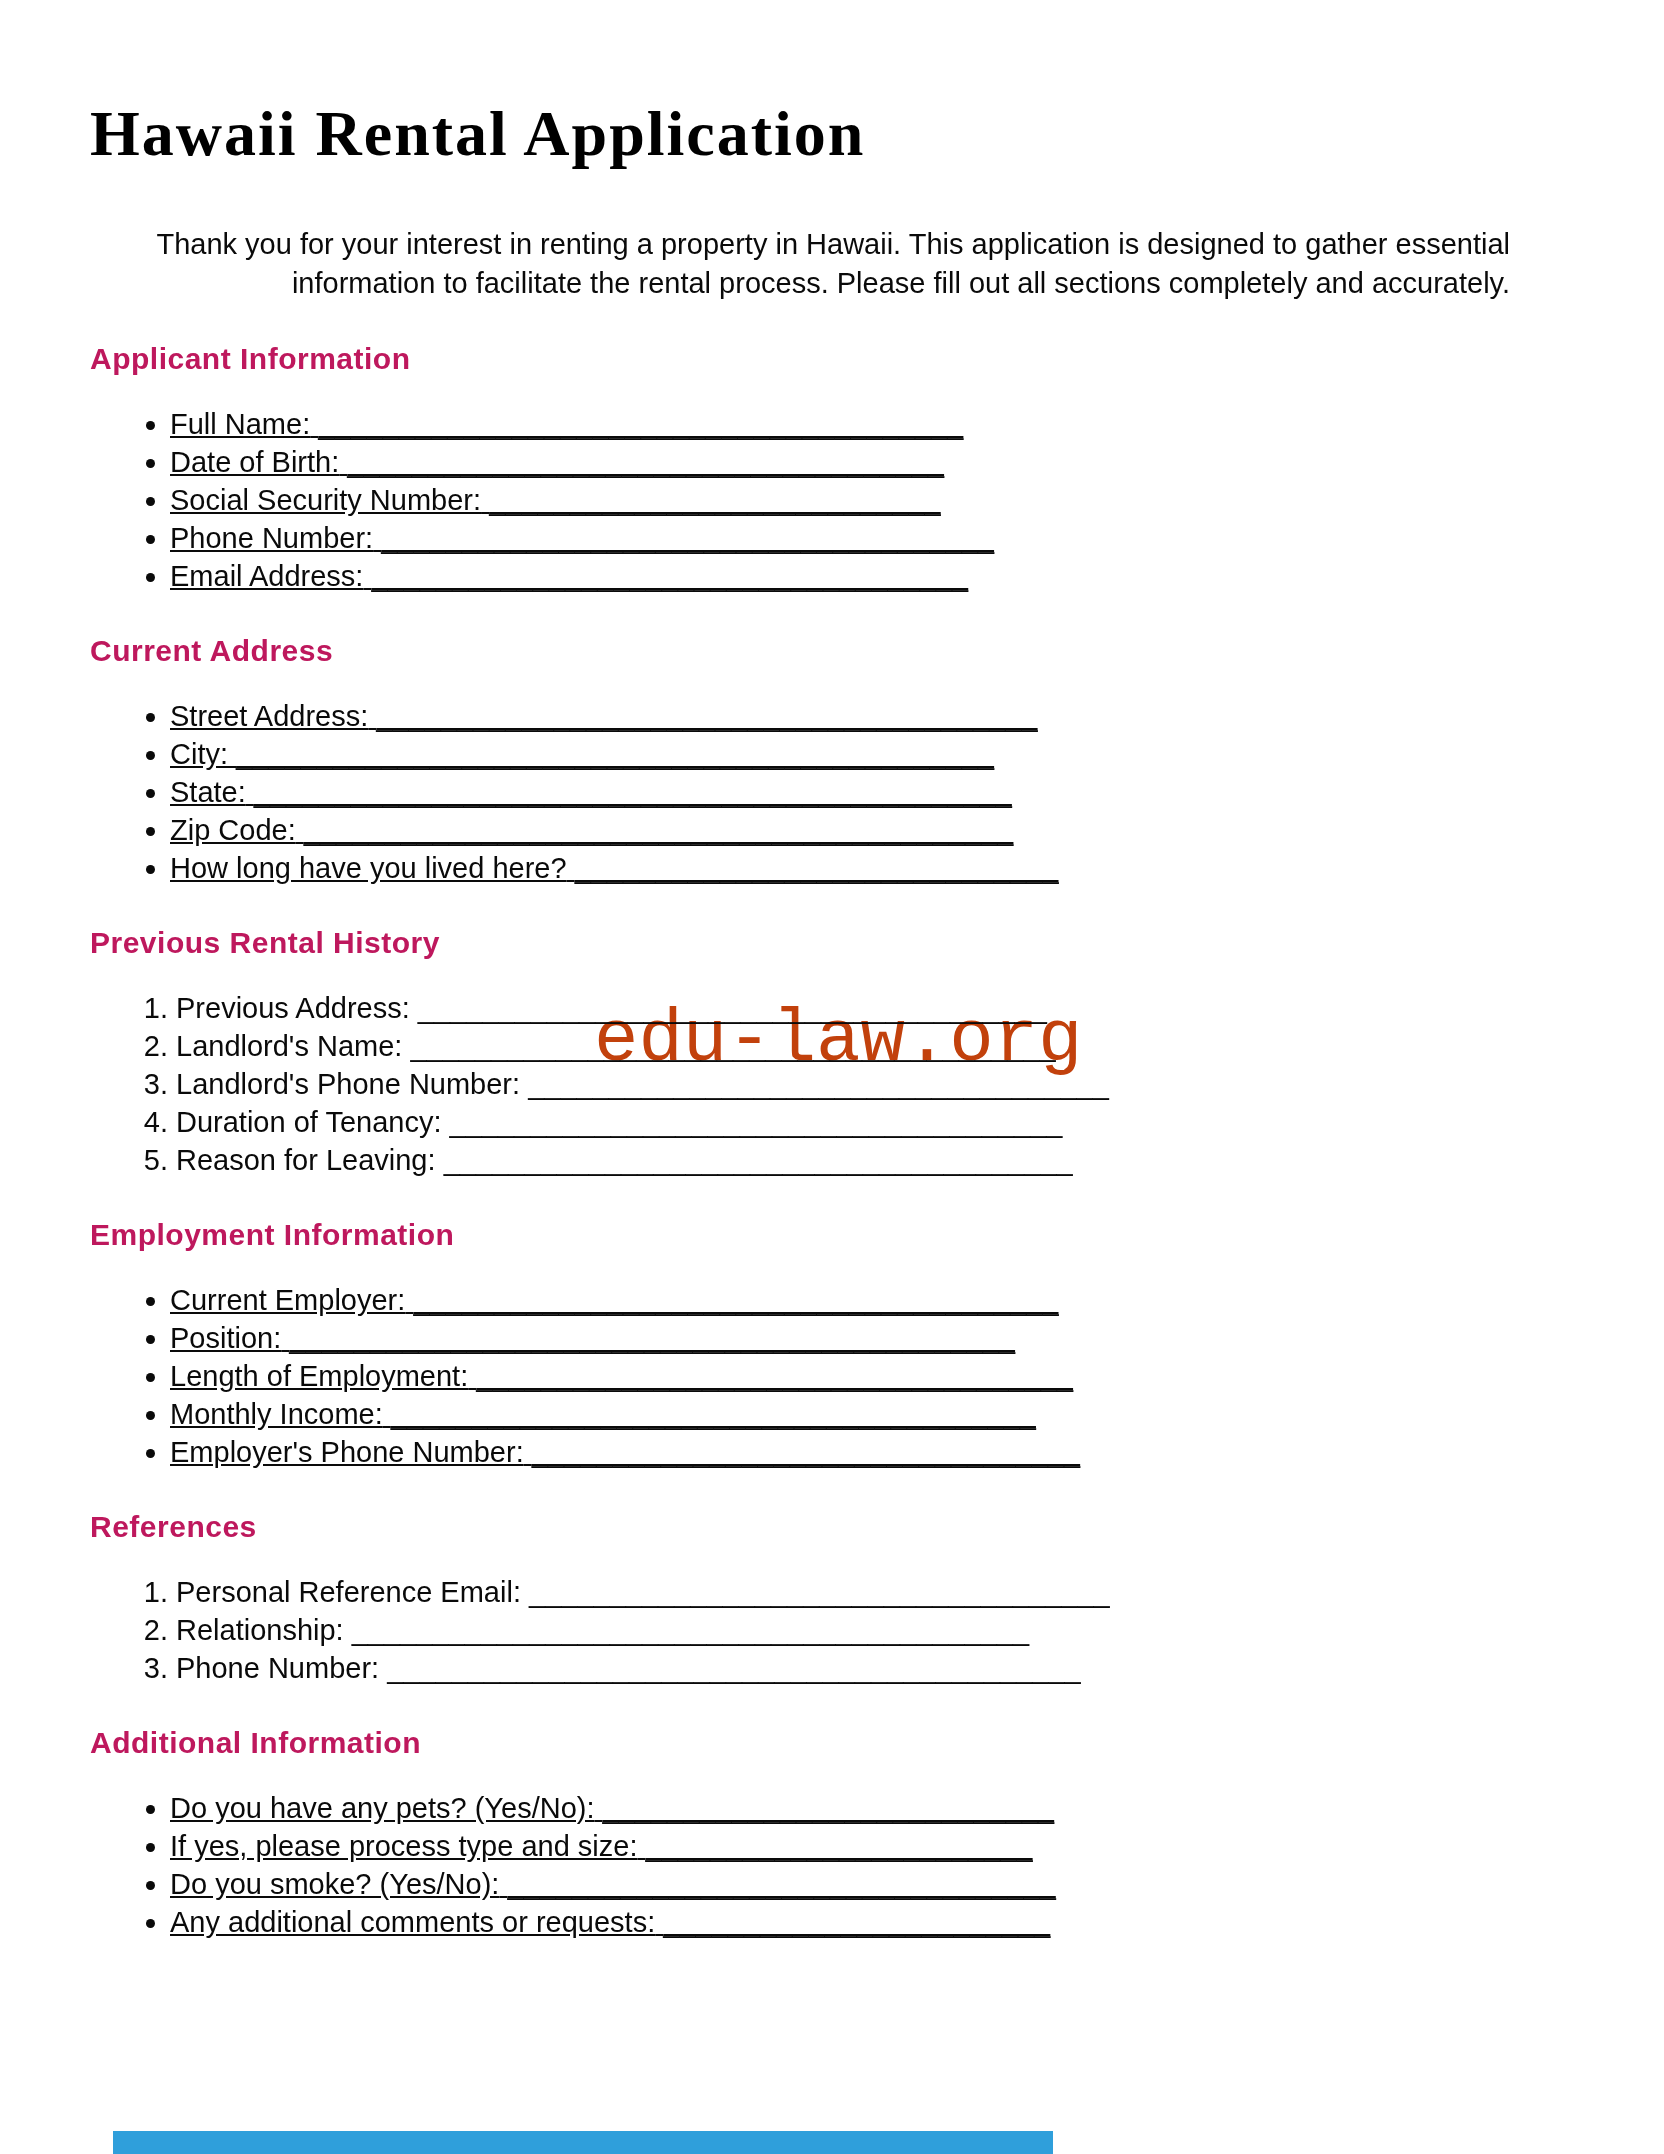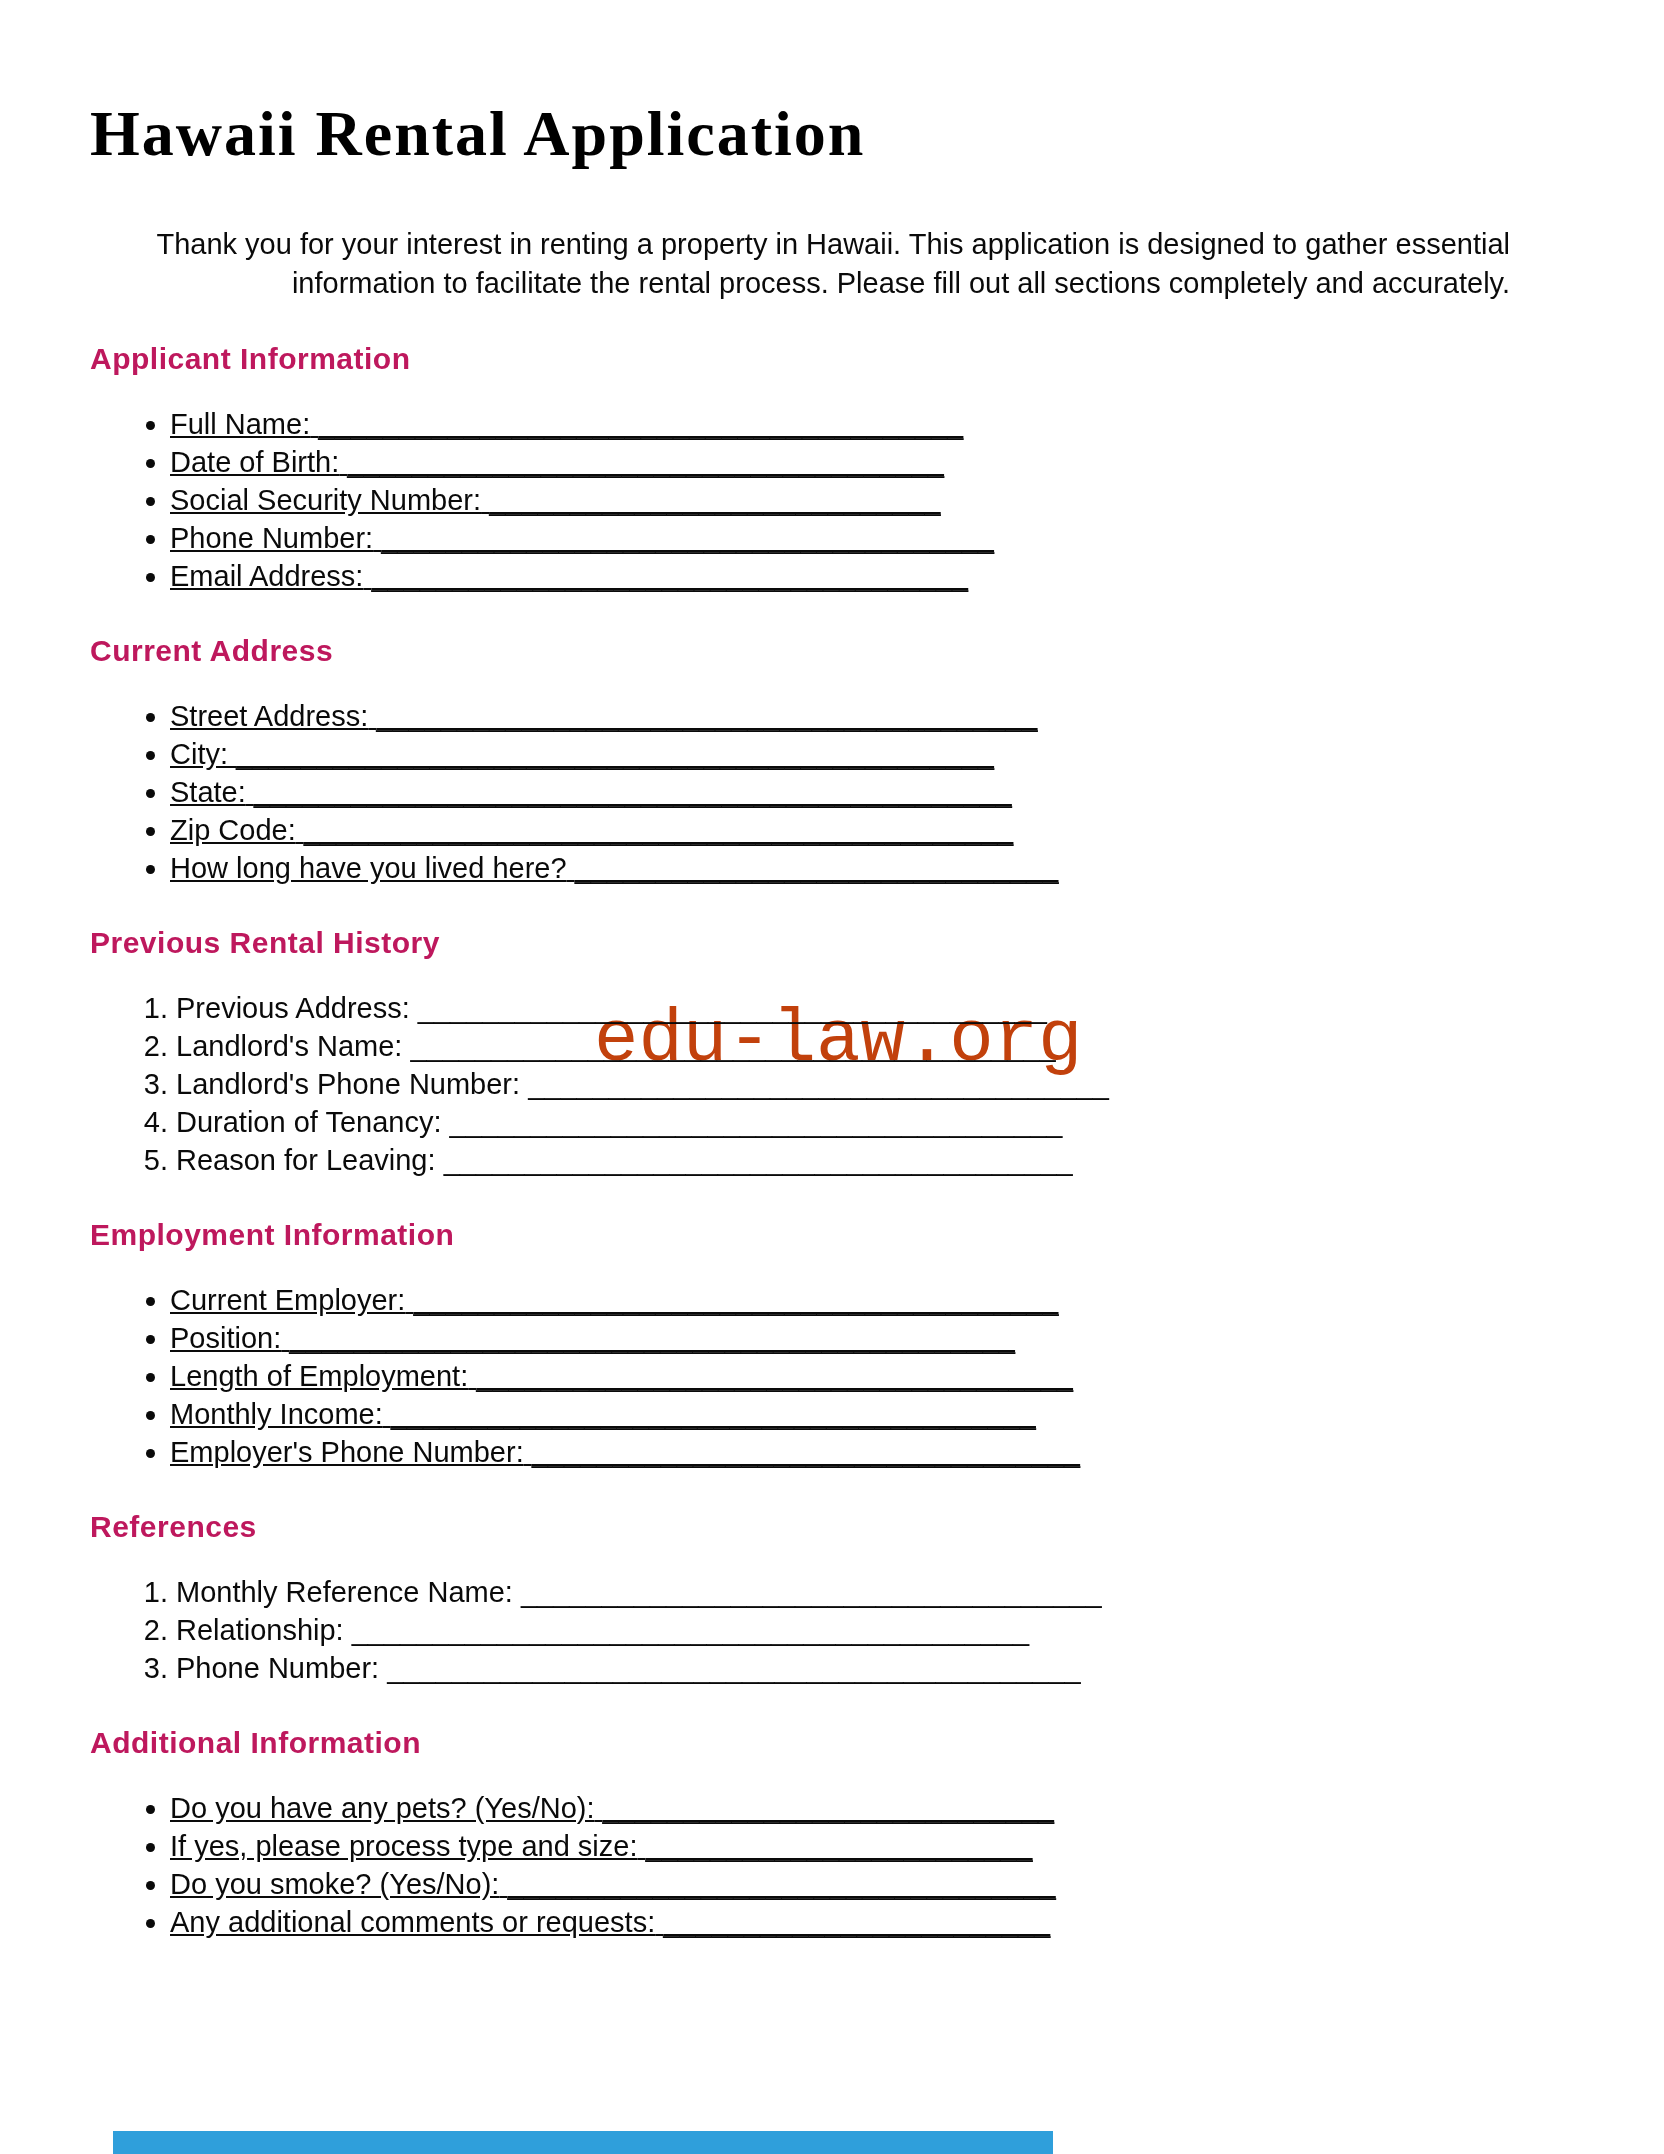--- a/index.html
+++ b/index.html
@@ -123,21 +123,21 @@
     <ul class="field-list">
       <li><span class="field-label">Current Employer:</span> <span class="field-blank">________________________________________</span></li>
       <li><span class="field-label">Position:</span> <span class="field-blank">_____________________________________________</span></li>
       <li><span class="field-label">Length of Employment:</span> <span class="field-blank">_____________________________________</span></li>
       <li><span class="field-label">Monthly Income:</span> <span class="field-blank">________________________________________</span></li>
       <li><span class="field-label">Employer's Phone Number:</span> <span class="field-blank">__________________________________</span></li>
     </ul>
 
     <h2 class="section-heading">References</h2>
     <ol class="field-list">
-      <li><span class="field-label">Monthly Reference Name:</span> <span class="field-blank">____________________________________</span></li>
+      <li><span class="field-label">Personal Reference Email:</span> <span class="field-blank">____________________________________</span></li>
       <li><span class="field-label">Relationship:</span> <span class="field-blank">__________________________________________</span></li>
       <li><span class="field-label">Phone Number:</span> <span class="field-blank">___________________________________________</span></li>
     </ol>
 
     <h2 class="section-heading">Additional Information</h2>
     <ul class="field-list">
       <li><span class="field-label">Do you have any pets? (Yes/No):</span> <span class="field-blank">____________________________</span></li>
       <li><span class="field-label">If yes, please process type and size:</span> <span class="field-blank">________________________</span></li>
       <li><span class="field-label">Do you smoke? (Yes/No):</span> <span class="field-blank">__________________________________</span></li>
       <li><span class="field-label">Any additional comments or requests:</span> <span class="field-blank">________________________</span></li>

